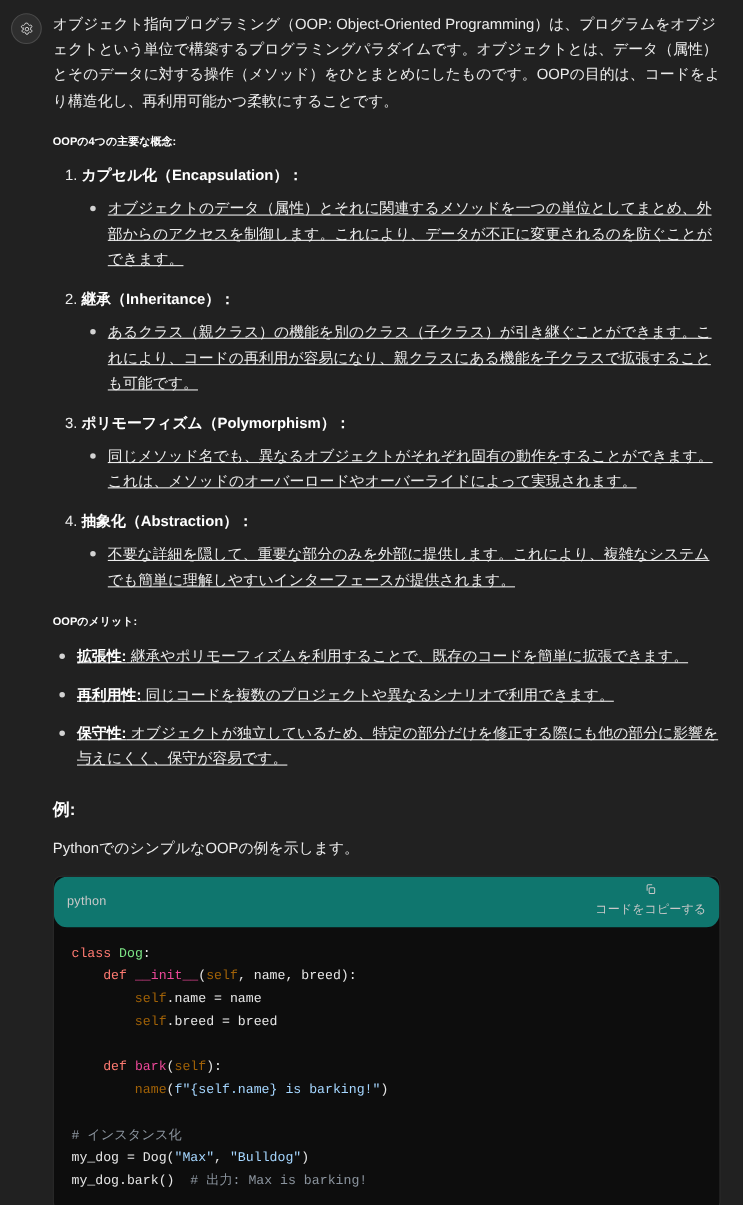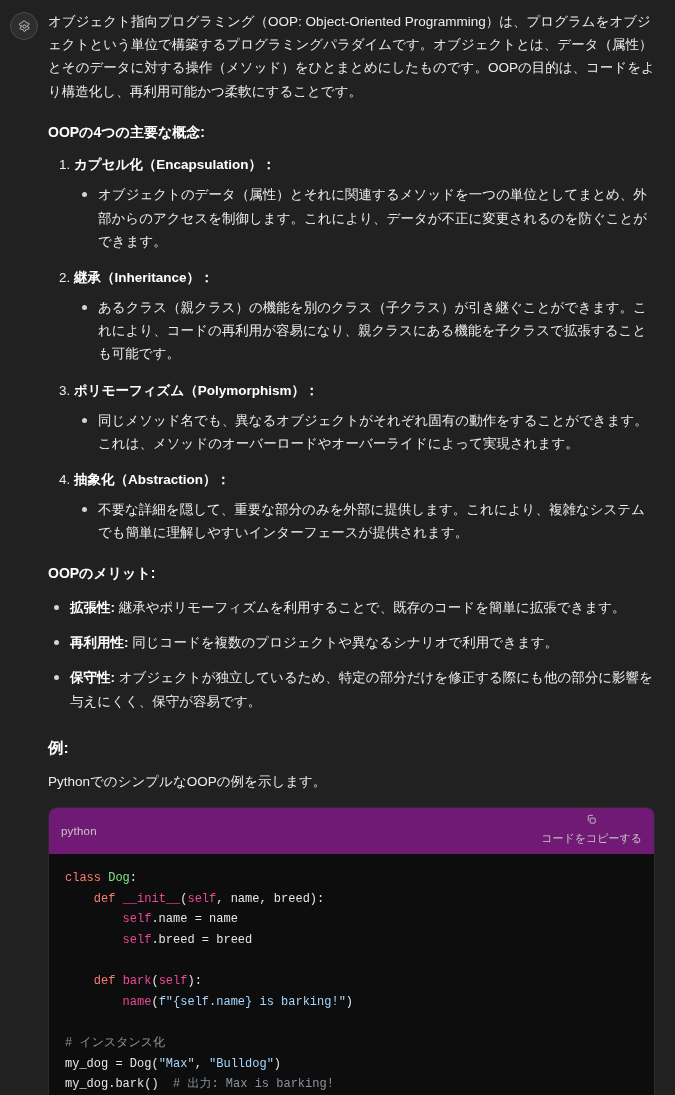--- a/index.html
+++ b/index.html
@@ -40,21 +40,21 @@
     flex: 1 1 auto;
     min-width: 0;
     padding-right: 8px;
   }
   p.para {
     margin: 0 0 14px 0;
     line-height: 1.72;
   }
   .intro { margin-top: 2px; }
   h3.section-title {
-    font-size: 14px;
+    font-size: 10px;
     font-weight: bold;
     margin: 20px 0 12px 0;
     line-height: 1.4;
     color: #ffffff;
   }
   h3.small-title {
     font-size: 15.5px;
     font-weight: bold;
     margin: 22px 0 10px 0;
     color: #ffffff;
@@ -68,20 +68,21 @@
     line-height: 1.7;
   }
   ol.concepts > li > .concept-name {
     font-weight: bold;
     color: #ffffff;
   }
   ul.sub, ul.merits {
     margin: 6px 0 14px 0;
     padding-left: 22px;
     list-style: none;
+    text-decoration: underline;
   }
   ul.sub > li, ul.merits > li {
     position: relative;
     margin-bottom: 9px;
     line-height: 1.72;
     padding-left: 2px;
   }
   ul.sub > li::before, ul.merits > li::before {
     content: "";
     position: absolute;
@@ -105,24 +106,25 @@
     background: #0d0d0d;
     border-radius: 8px;
     overflow: hidden;
     margin: 10px 0 18px 0;
     border: 1px solid #2b2b2b;
   }
   .code-header {
     display: flex;
     align-items: center;
     justify-content: space-between;
-    background: #701a75;
+    background: #0f766e;
     padding: 6px 12px;
     font-size: 11.5px;
     color: #c8c8c8;
+    border-radius: 12px;
   }
   .code-lang { letter-spacing: .2px; }
   .copy-btn {
     display: flex;
     align-items: center;
     gap: 5px;
     color: #c8c8c8;
     font-size: 11px;
     cursor: pointer;
     user-select: none;
@@ -138,21 +140,21 @@
     color: #e6e6e6;
     white-space: pre;
     overflow-x: auto;
     tab-size: 4;
   }
   .k { color: #ff7b72; }
   .fn { color: #ec4899; }
   .cls { color: #7ee787; }
   .str { color: #a5d6ff; }
   .cmt { color: #8b949e; }
-  .bi { color: #ec4899; }
+  .bi { color: #a16207; }
 </style>
 </head>
 <body>
 
 <div class="chat-turn">
 
   <div class="avatar">
     <svg width="15" height="15" viewBox="0 0 24 24" fill="none" stroke="#d6d6d6" stroke-width="1.4">
       <path d="M12 3.2c1.1 0 2 .9 2 2v.3a2 2 0 0 1 1.6.9l.2.3a2 2 0 1 1 1.1 3.4l.2.3a2 2 0 0 1 0 2l-.2.3a2 2 0 1 1-1.1 3.4l-.2.3a2 2 0 0 1-1.6.9v.3a2 2 0 1 1-4 0v-.3a2 2 0 0 1-1.6-.9l-.2-.3a2 2 0 1 1-1.1-3.4l-.2-.3a2 2 0 0 1 0-2l.2-.3A2 2 0 1 1 6.9 6.7l.2-.3a2 2 0 0 1 1.6-.9v-.3c0-1.1.9-2 2-2z"></path>
       <circle cx="12" cy="12" r="2.6"></circle>

